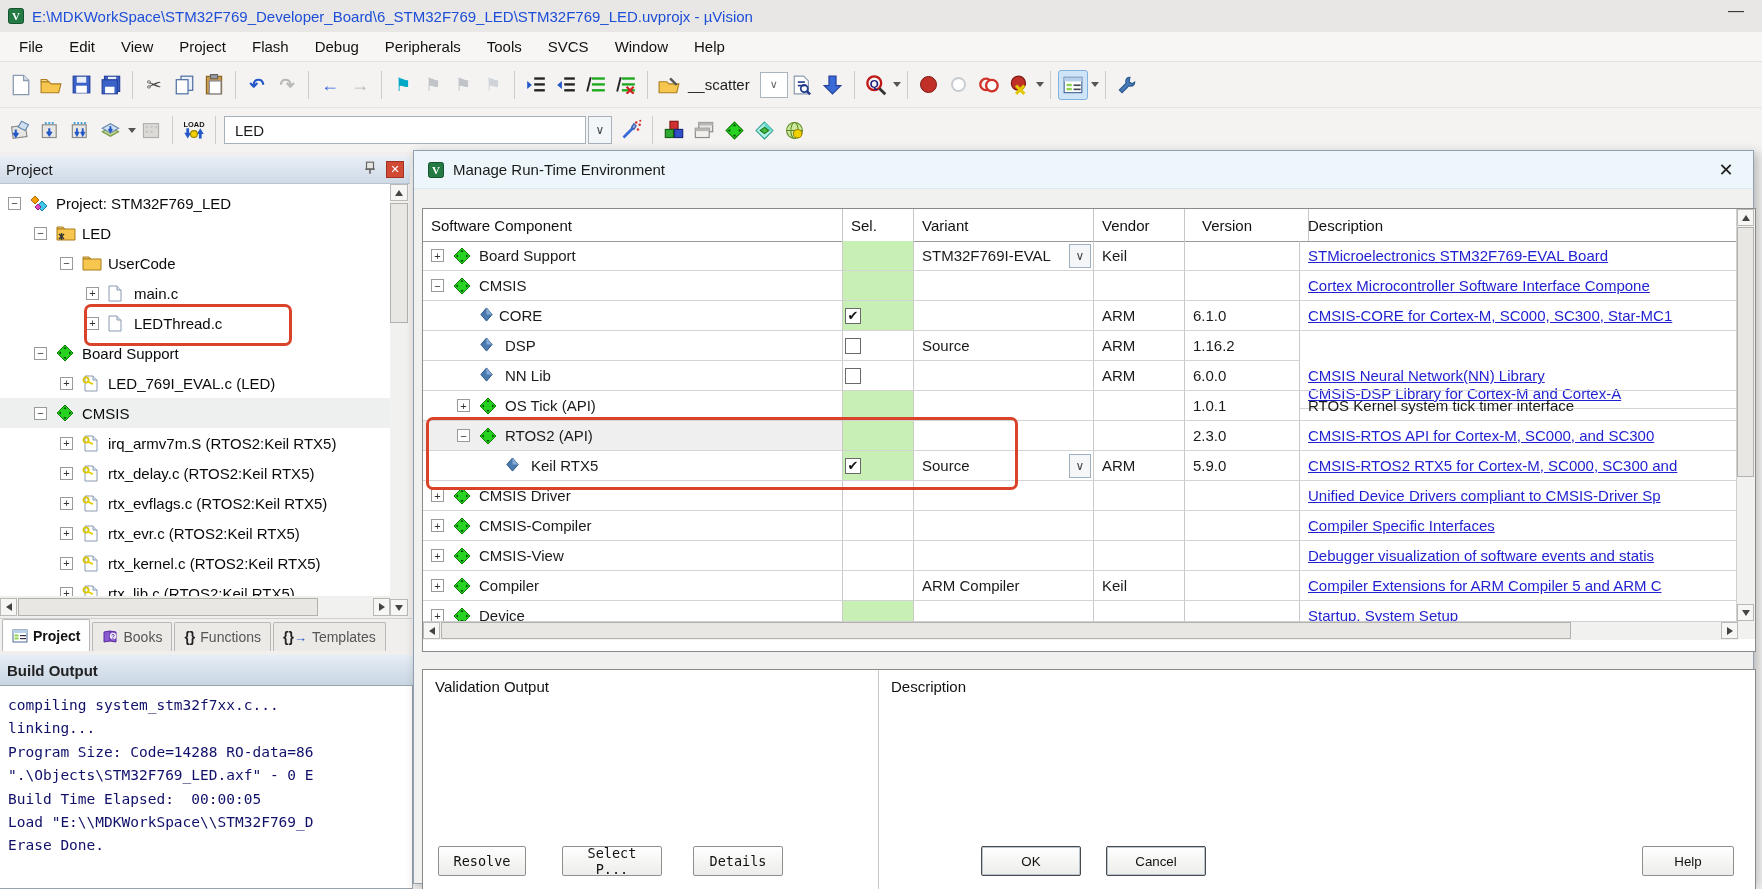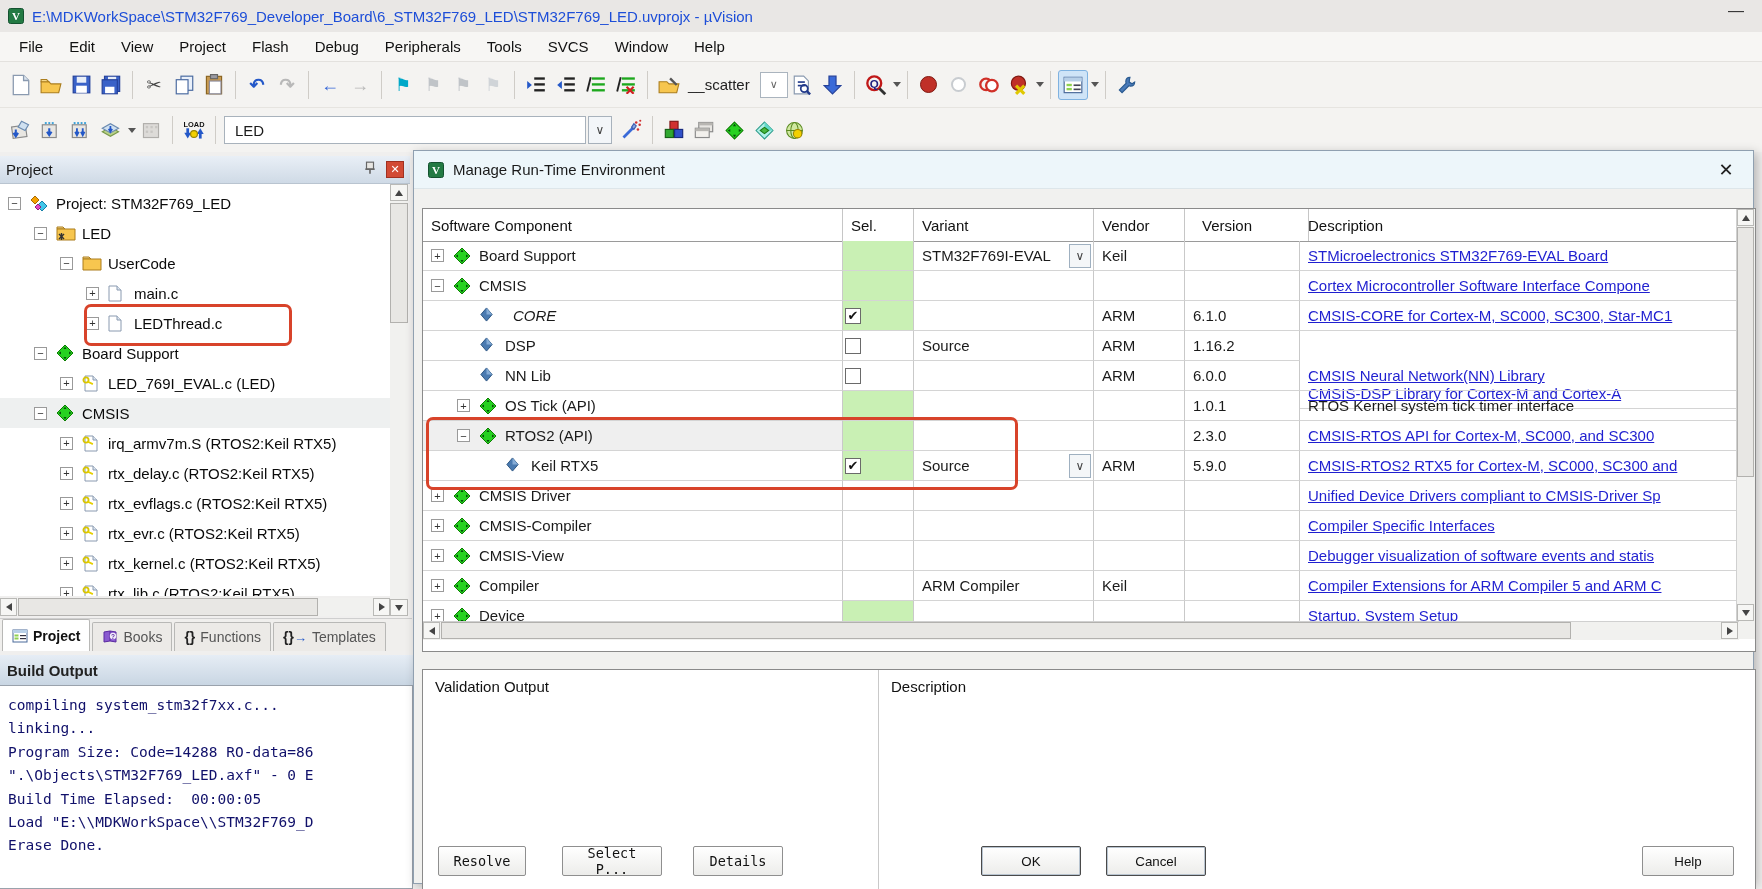--- a/index.html
+++ b/index.html
@@ -768,21 +768,21 @@
             </span>
           </div>
           <div class="rt-row" style="top: 92px;">
             <span class="rt-cell" style="left:0;width:420px;">
               <span style="position:absolute;left:56px;top:6px;display:inline-flex;">
                 <svg viewBox="0 0 16 16" width="15" height="15">
                   <polygon points="8,1 14,8 8,15 2,8" fill="#4a7ab0" stroke="#27517e"></polygon>
                   <polygon points="8,1 14,8 8,8" fill="#85acd6"></polygon>
                 </svg>
               </span>
-              <span style="position:absolute;left:90px;font-style:italic;">CORE</span>
+              <span style="position:absolute;left:76px;">CORE</span>
             </span>
             <span class="rt-cell sel-green" style="left:420px;width:71px;">
               <span class="checkbox">✔</span>
             </span>
             <span class="rt-cell" style="left:491px;width:180px;position:absolute;">
               <span style="padding-left:8px;"></span>
             </span>
             <span class="rt-cell" style="left:671px;width:91px;padding-left:8px;">ARM</span>
             <span class="rt-cell" style="left:762px;width:115px;padding-left:8px;">6.1.0</span>
             <span class="rt-cell" style="left:877px;width:439px;padding-left:8px;">

